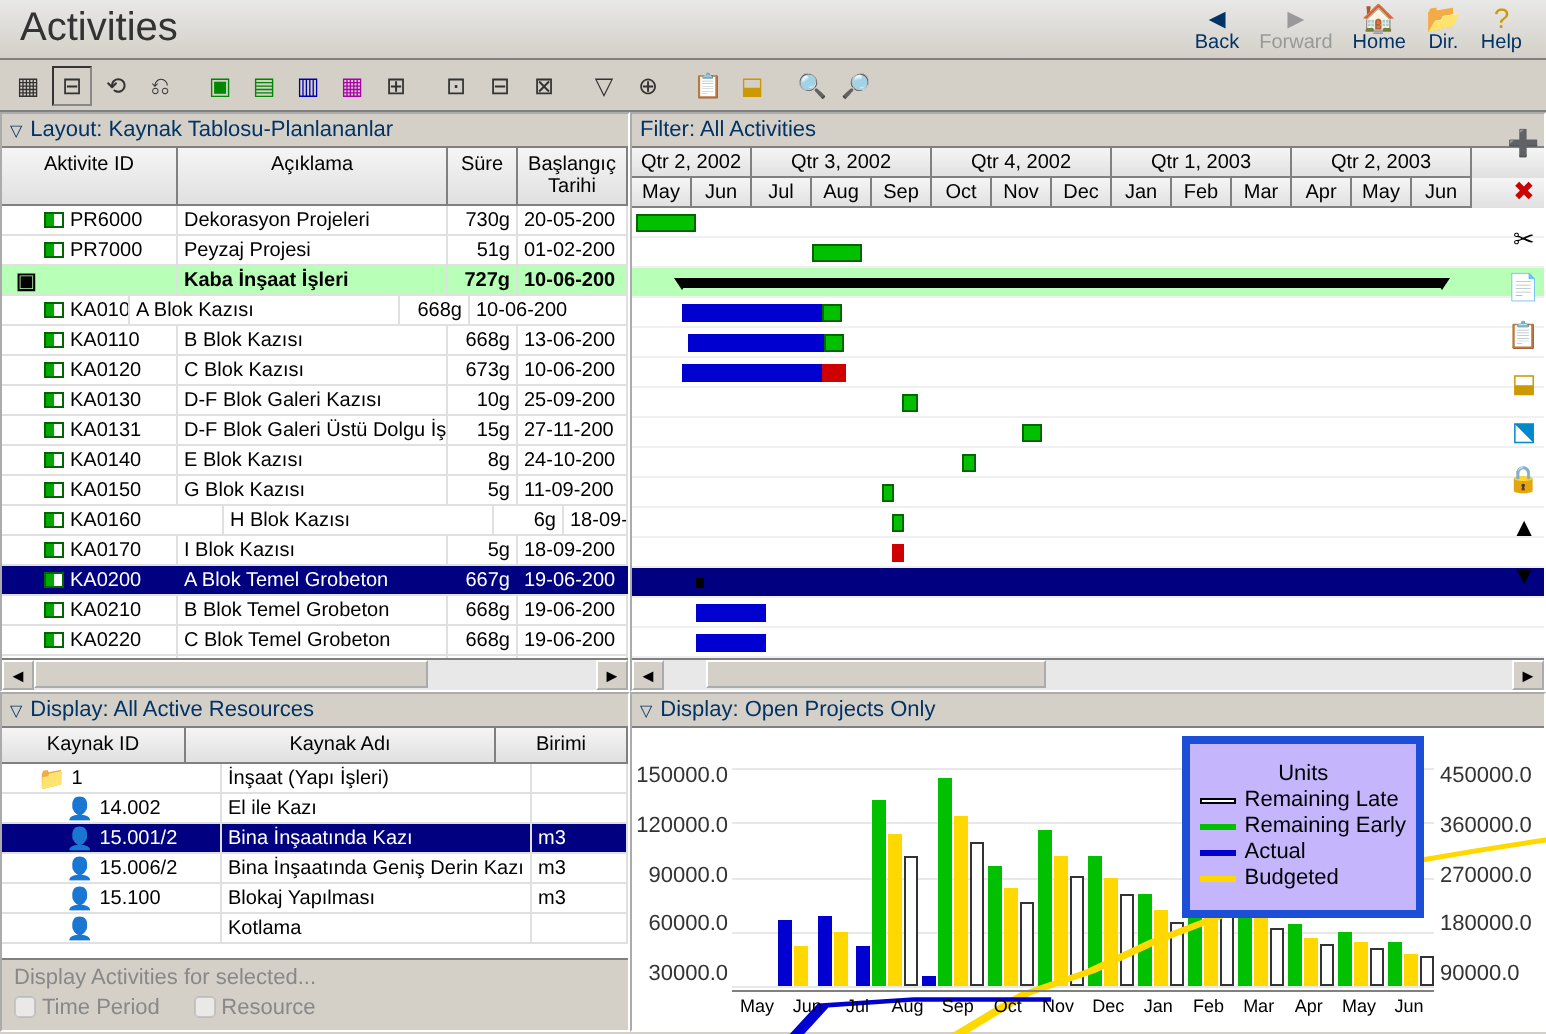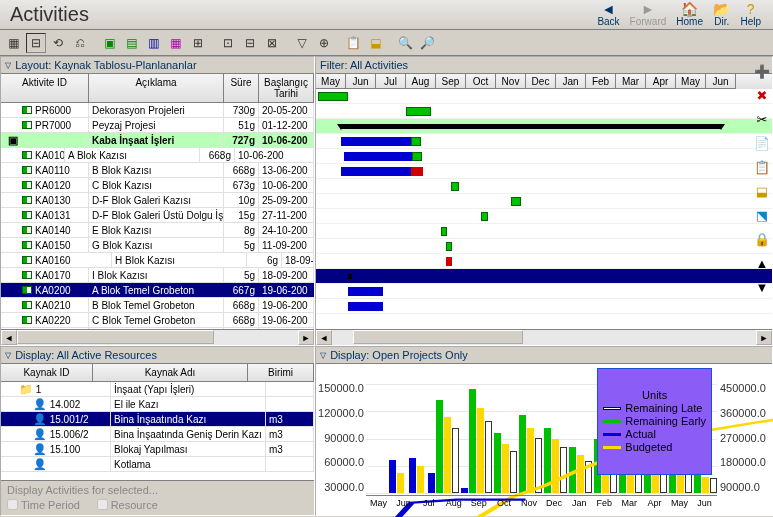--- a/index.html
+++ b/index.html
@@ -45,21 +45,21 @@
   .bottom { display:flex; height:170px; }
   .bottom-left { width:315px; border:1px inset #fff; display:flex; flex-direction:column;}
   .bottom-right { flex:1; border:1px inset #fff; display:flex; flex-direction:column; background:#fff;}
   .res-grid { flex:1; background:#fff; overflow:hidden;}
   .res-row { display:flex; height:15px; border-bottom:1px solid #e0e0e0; align-items:center;}
   .res-row.sel { background:#000080; color:#fff;}
   .footer-opts { background:#d4d0c8; border-top:1px solid #808080; padding:3px 6px; font-size:10px; color:#888;}
   .chk { display:inline-flex; align-items:center; gap:3px; margin-right:14px;}
   .chk input { width:11px; height:11px;}
   .chart-area { flex:1; position:relative; padding:2px 4px;}
-  .legend-box { position:absolute; right:60px; top:4px; background:#8b5cf6; border:1px solid #1d4ed8; padding:20px 5px; font-size:10px; z-index:5;}
+  .legend-box { position:absolute; right:60px; top:4px; background:#c4b5fd; border:4px solid #1d4ed8; padding:9px 5px; font-size:10px; z-index:5;}
   .legend-box .lg { display:flex; align-items:center; gap:4px; margin:1px 0;}
   .sw { width:18px; height:3px; }
   .bars-area { position:absolute; left:50px; right:55px; bottom:22px; top:20px; display:flex; align-items:flex-end; gap:2px;}
   .bar-group { flex:1; display:flex; align-items:flex-end; justify-content:center; gap:1px; height:100%;}
   .vbar { width:7px; }
   .y-axis-l { position:absolute; left:2px; top:18px; bottom:22px; width:46px; display:flex; flex-direction:column; justify-content:space-between; font-size:9px; text-align:right; color:#333;}
   .y-axis-r { position:absolute; right:2px; top:18px; bottom:22px; width:50px; display:flex; flex-direction:column; justify-content:space-between; font-size:9px; text-align:left; color:#333;}
   .x-axis-c { position:absolute; left:50px; right:55px; bottom:2px; height:18px; display:flex;}
   .x-axis-c div { flex:1; text-align:center; font-size:9px; border-top:1px solid #808080; padding-top:2px;}
   .side-tools { position:absolute; right:0; top:56px; width:22px; display:flex; flex-direction:column; gap:6px; align-items:center; padding-top:6px;}
@@ -143,21 +143,21 @@
         <div class="row">
           <div class="cell" style="width:88px"><span class="act-ico" style="margin-left:18px"></span>PR6000</div>
           <div class="cell" style="width:135px">Dekorasyon Projeleri</div>
           <div class="cell" style="width:35px;justify-content:flex-end">730g</div>
           <div class="cell" style="flex:1">20-05-200</div>
         </div>
         <div class="row">
           <div class="cell" style="width:88px"><span class="act-ico" style="margin-left:18px"></span>PR7000</div>
           <div class="cell" style="width:135px">Peyzaj Projesi</div>
           <div class="cell" style="width:35px;justify-content:flex-end">51g</div>
-          <div class="cell" style="flex:1">01-12-200</div>
+          <div class="cell" style="flex:1">01-02-200</div>
         </div>
         <div class="row wbs">
           <div class="cell" style="width:88px">
             <span style="margin-left:4px">▣</span>
           </div>
           <div class="cell" style="width:135px">Kaba İnşaat İşleri</div>
           <div class="cell" style="width:35px;justify-content:flex-end">727g</div>
           <div class="cell" style="flex:1">10-06-200</div>
         </div>
         <div class="row">
@@ -244,20 +244,27 @@
         <div class="sb-track">
           <div class="sb-thumb" style="left:0;width:70%"></div>
         </div>
         <div class="sb-btn">►</div>
     </div>
   </div>
 
   <div class="gantt-pane">
     <div class="pane-header">
         <span>Filter: All Activities</span>
+      </div>
+    <div class="gantt-header-top" id="qtr-row">
+        <div class="gh-cell" style="width: 60px;">Qtr 2, 2002</div>
+        <div class="gh-cell" style="width: 90px;">Qtr 3, 2002</div>
+        <div class="gh-cell" style="width: 90px;">Qtr 4, 2002</div>
+        <div class="gh-cell" style="width: 90px;">Qtr 1, 2003</div>
+        <div class="gh-cell" style="width: 90px;">Qtr 2, 2003</div>
       </div>
     <div class="gantt-header-top" id="mon-row">
         <div class="gh-cell" style="width: 30px;">May</div>
         <div class="gh-cell" style="width: 30px;">Jun</div>
         <div class="gh-cell" style="width: 30px;">Jul</div>
         <div class="gh-cell" style="width: 30px;">Aug</div>
         <div class="gh-cell" style="width: 30px;">Sep</div>
         <div class="gh-cell" style="width: 30px;">Oct</div>
         <div class="gh-cell" style="width: 30px;">Nov</div>
         <div class="gh-cell" style="width: 30px;">Dec</div>

